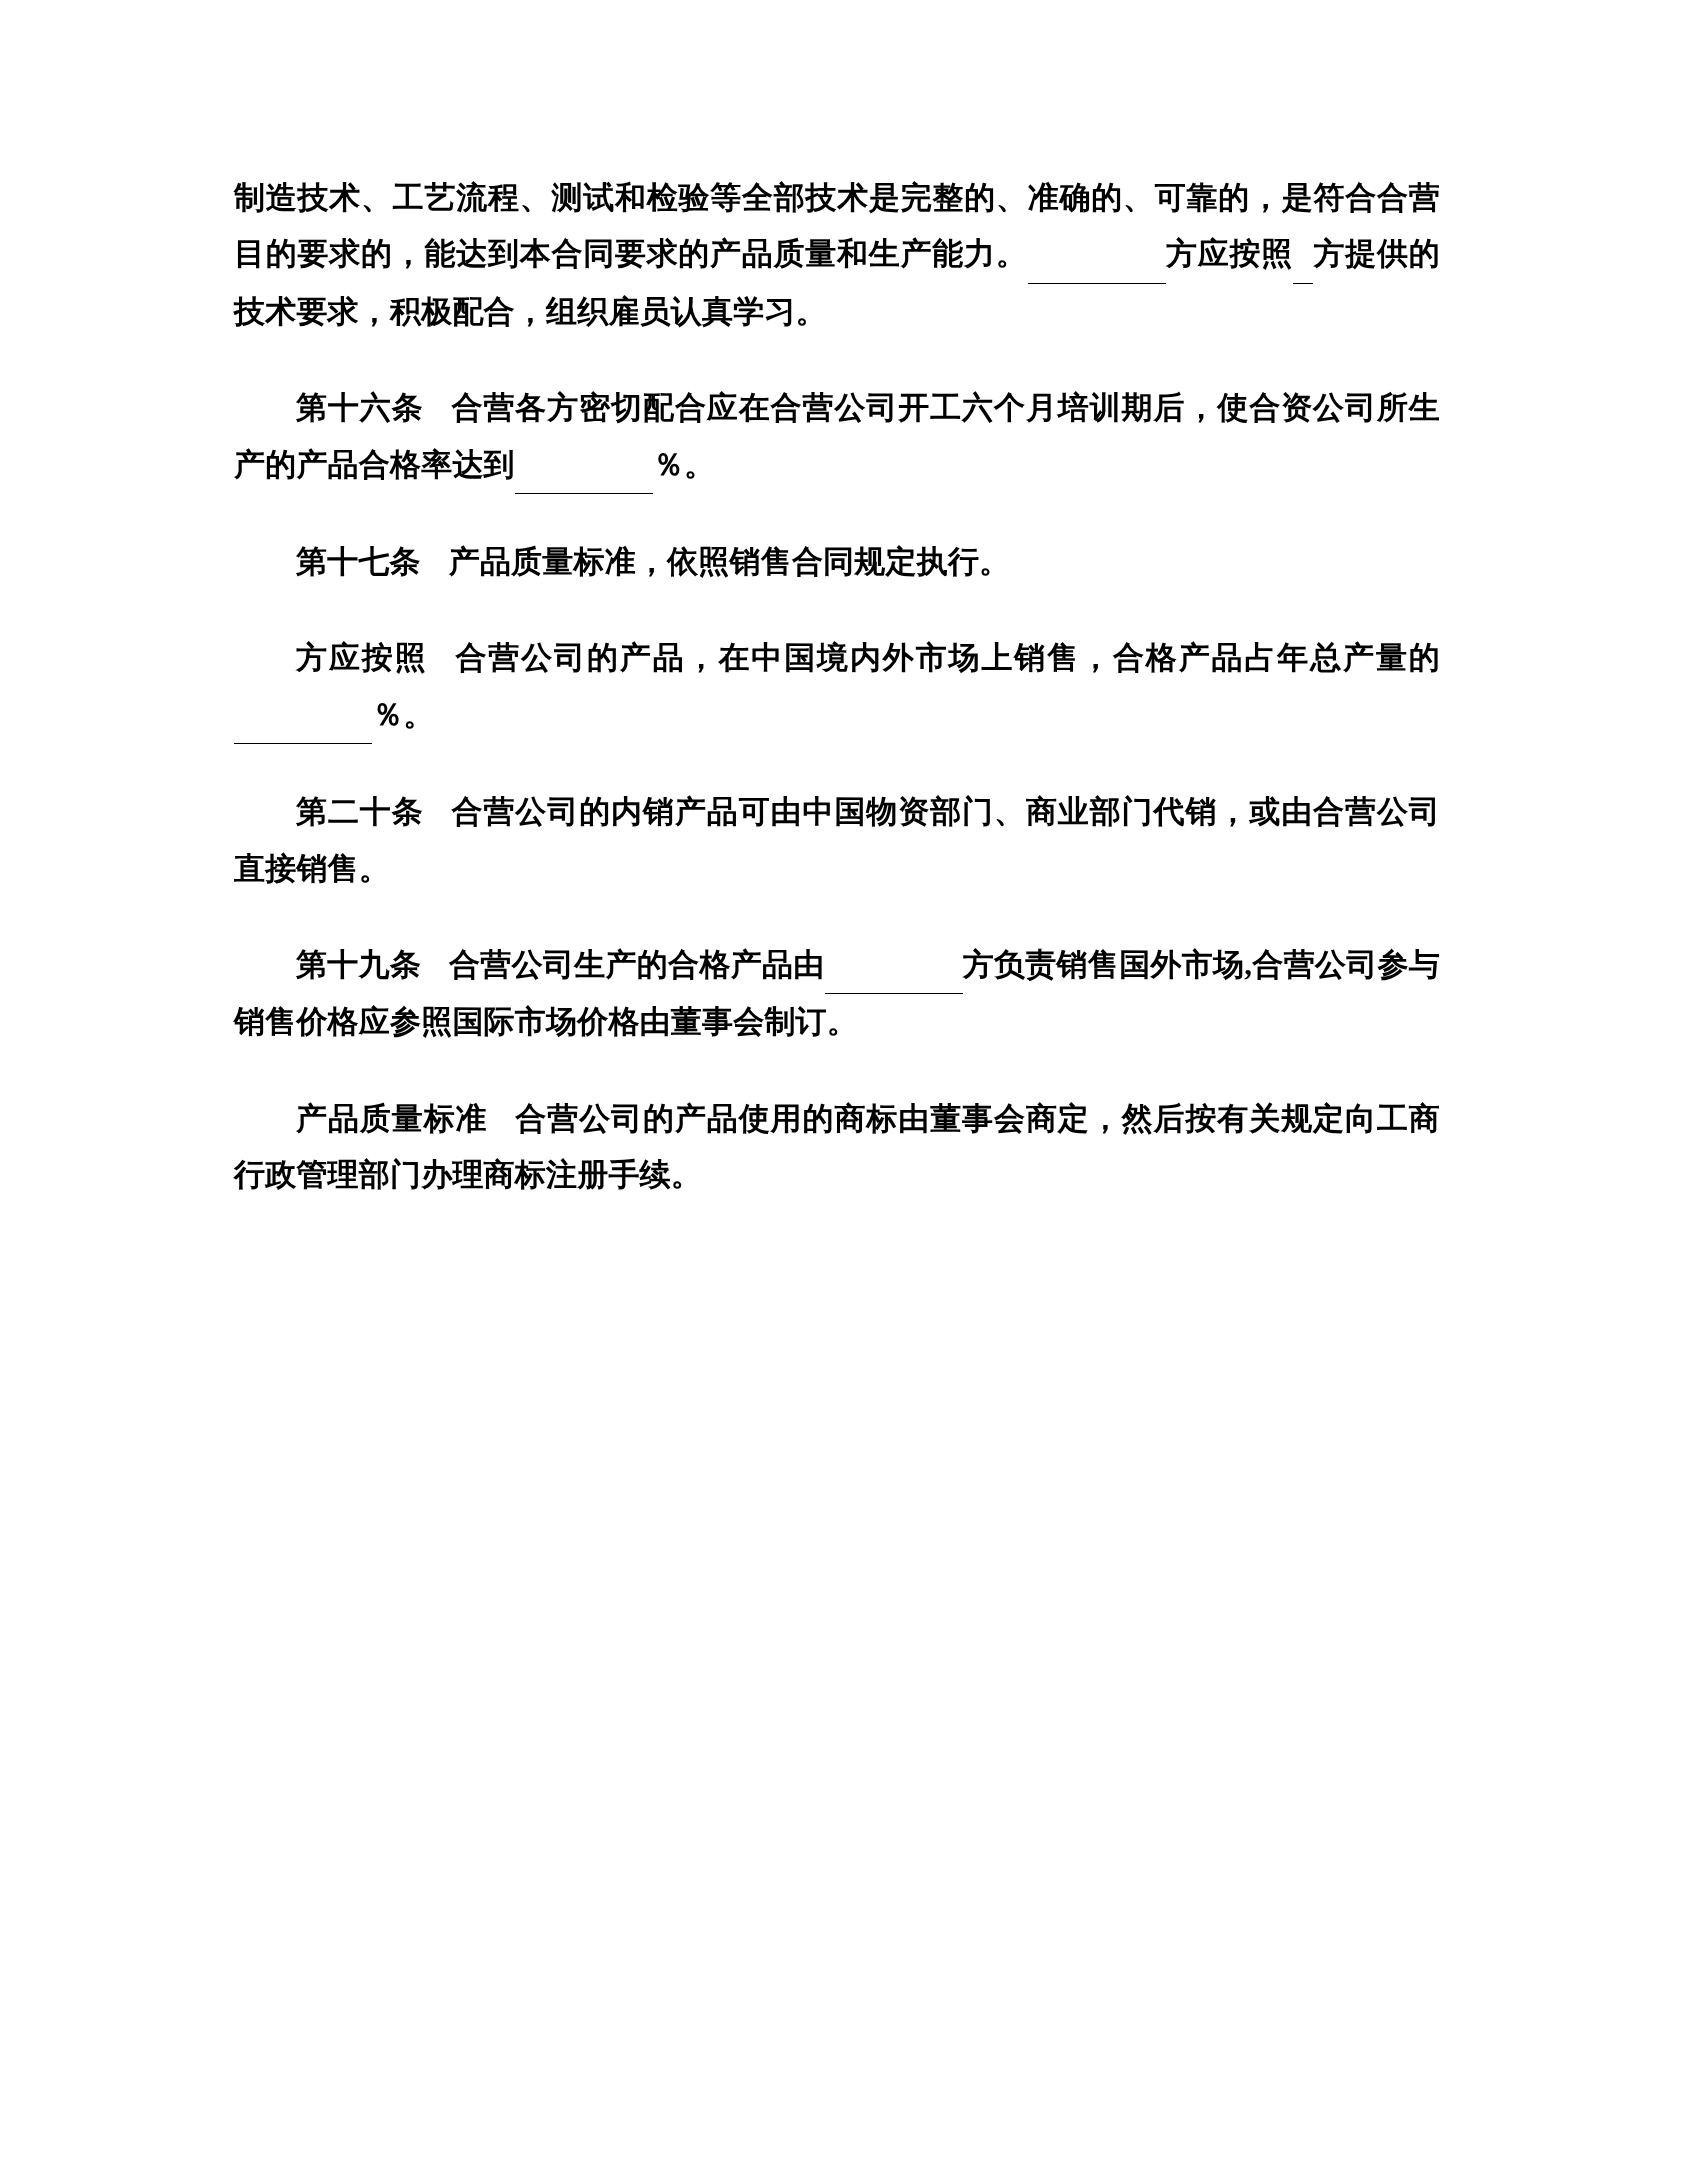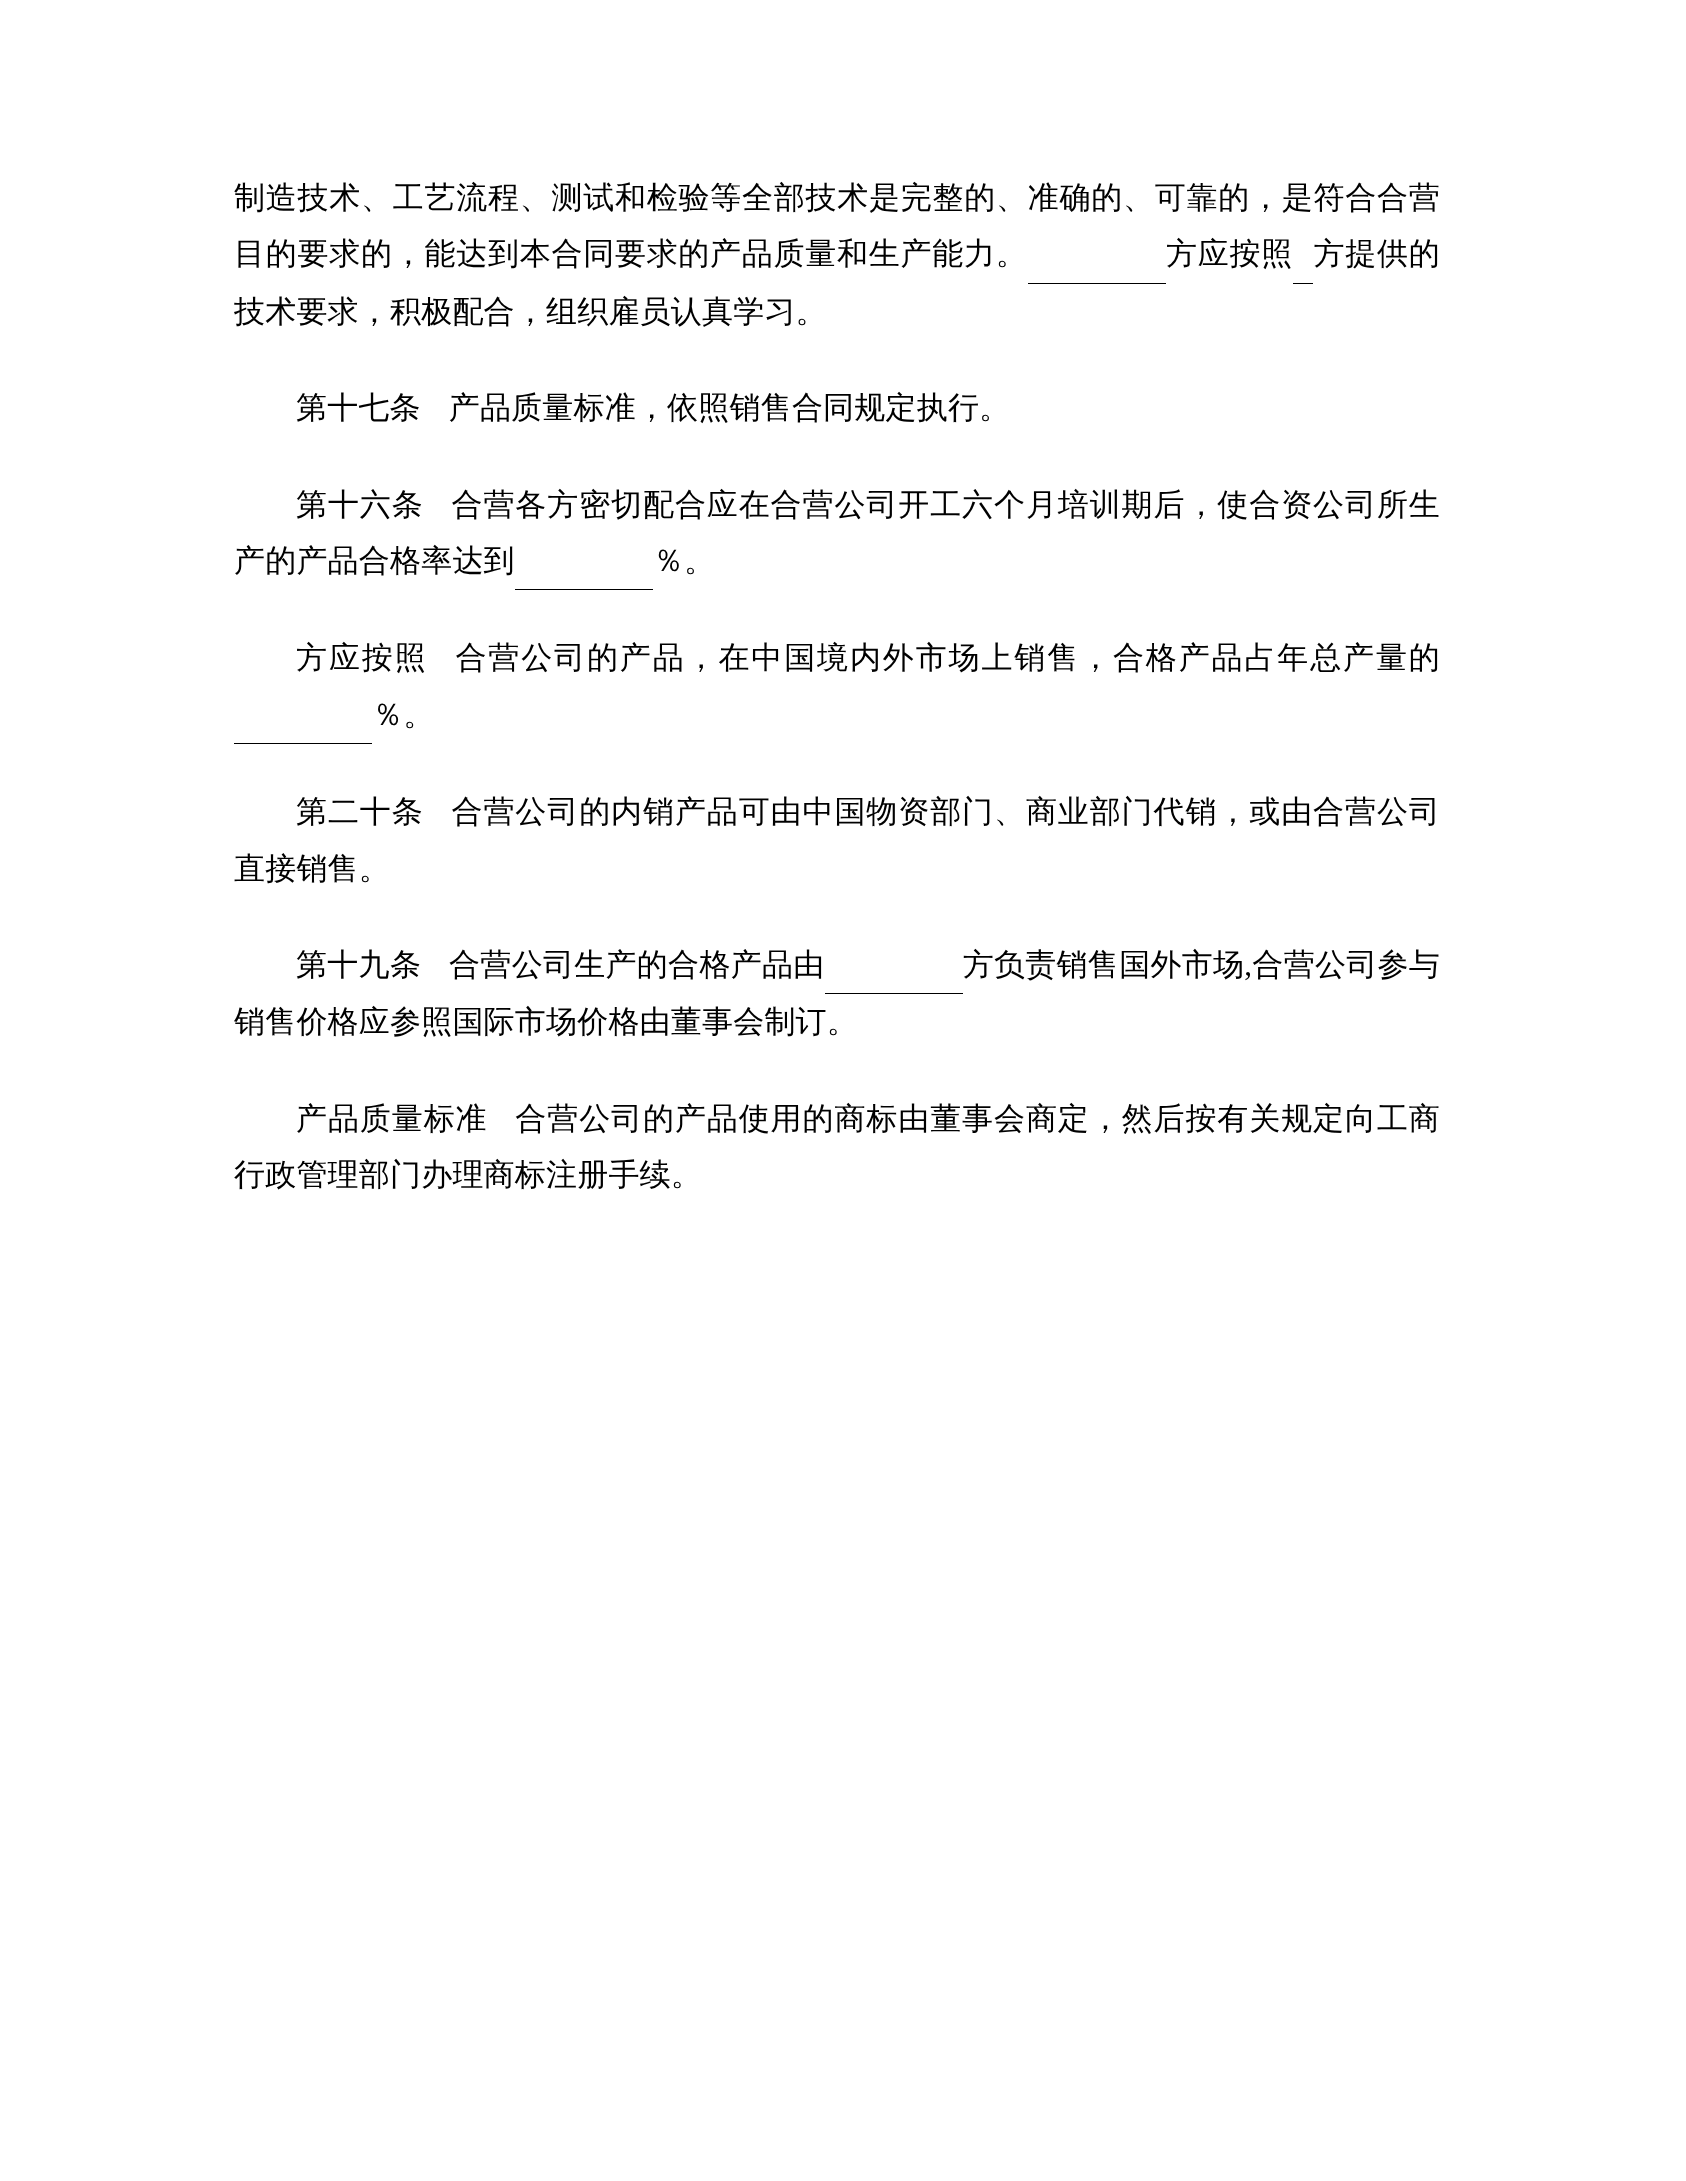--- a/index.html
+++ b/index.html
@@ -24,20 +24,21 @@
   .doc-body {
     font-size: 31px;
     line-height: 1.82;
     text-align: justify;
     text-justify: inter-ideograph;
     letter-spacing: 0.2px;
   }
   p.para {
     margin: 0 16px 40px 0;
     text-indent: 0;
+    font-weight: bold;
   }
   p.indent {
     text-indent: 2em;
   }
   .blank {
     display: inline-block;
     border-bottom: 1.8px solid #000;
     min-width: 138px;
     vertical-align: baseline;
     text-align: center;
@@ -54,21 +55,21 @@
   .chapter {
     text-indent: 2em;
   }
 </style>
 </head>
 <body>
 
 <div class="page">
   <div class="doc-body" id="doc-body">
       <p class="para"><span>制造技术、工艺流程、测试和检验等全部技术是完整的、准确的、可靠的，是符合合营目的要求的，能达到本合同要求的产品质量和生产能力。</span><span class="blank" style="min-width: 138px;">&nbsp;</span><span>方应按照</span><span class="blank-sm" style="min-width: 20px;">&nbsp;</span><span>方提供的技术要求，积极配合，组织雇员认真学习。</span></p>
+      <p class="para indent"><span class="art-no">第十六条</span><span>合营各方密切配合应在合营公司开工六个月培训期后，使合资公司所生产的产品合格率达到</span><span class="blank" style="min-width: 138px;">&nbsp;</span><span>％。</span></p>
       <p class="para indent"><span class="art-no">第十七条</span><span>产品质量标准，依照销售合同规定执行。</span></p>
-      <p class="para indent"><span class="art-no">第十六条</span><span>合营各方密切配合应在合营公司开工六个月培训期后，使合资公司所生产的产品合格率达到</span><span class="blank" style="min-width: 138px;">&nbsp;</span><span>％。</span></p>
       <p class="para indent"><span class="art-no">方应按照</span><span>合营公司的产品，在中国境内外市场上销售，合格产品占年总产量的</span><span class="blank" style="min-width: 138px;">&nbsp;</span><span>％。</span></p>
       <p class="para indent"><span class="art-no">第二十条</span><span>合营公司的内销产品可由中国物资部门、商业部门代销，或由合营公司直接销售。</span></p>
       <p class="para indent"><span class="art-no">第十九条</span><span>合营公司生产的合格产品由</span><span class="blank" style="min-width: 138px;">&nbsp;</span><span>方负责销售国外市场,合营公司参与销售价格应参照国际市场价格由董事会制订。</span></p>
       <p class="para indent"><span class="art-no">产品质量标准</span><span>合营公司的产品使用的商标由董事会商定，然后按有关规定向工商行政管理部门办理商标注册手续。</span></p>
     </div>
 </div>
 
 
 </body></html>

